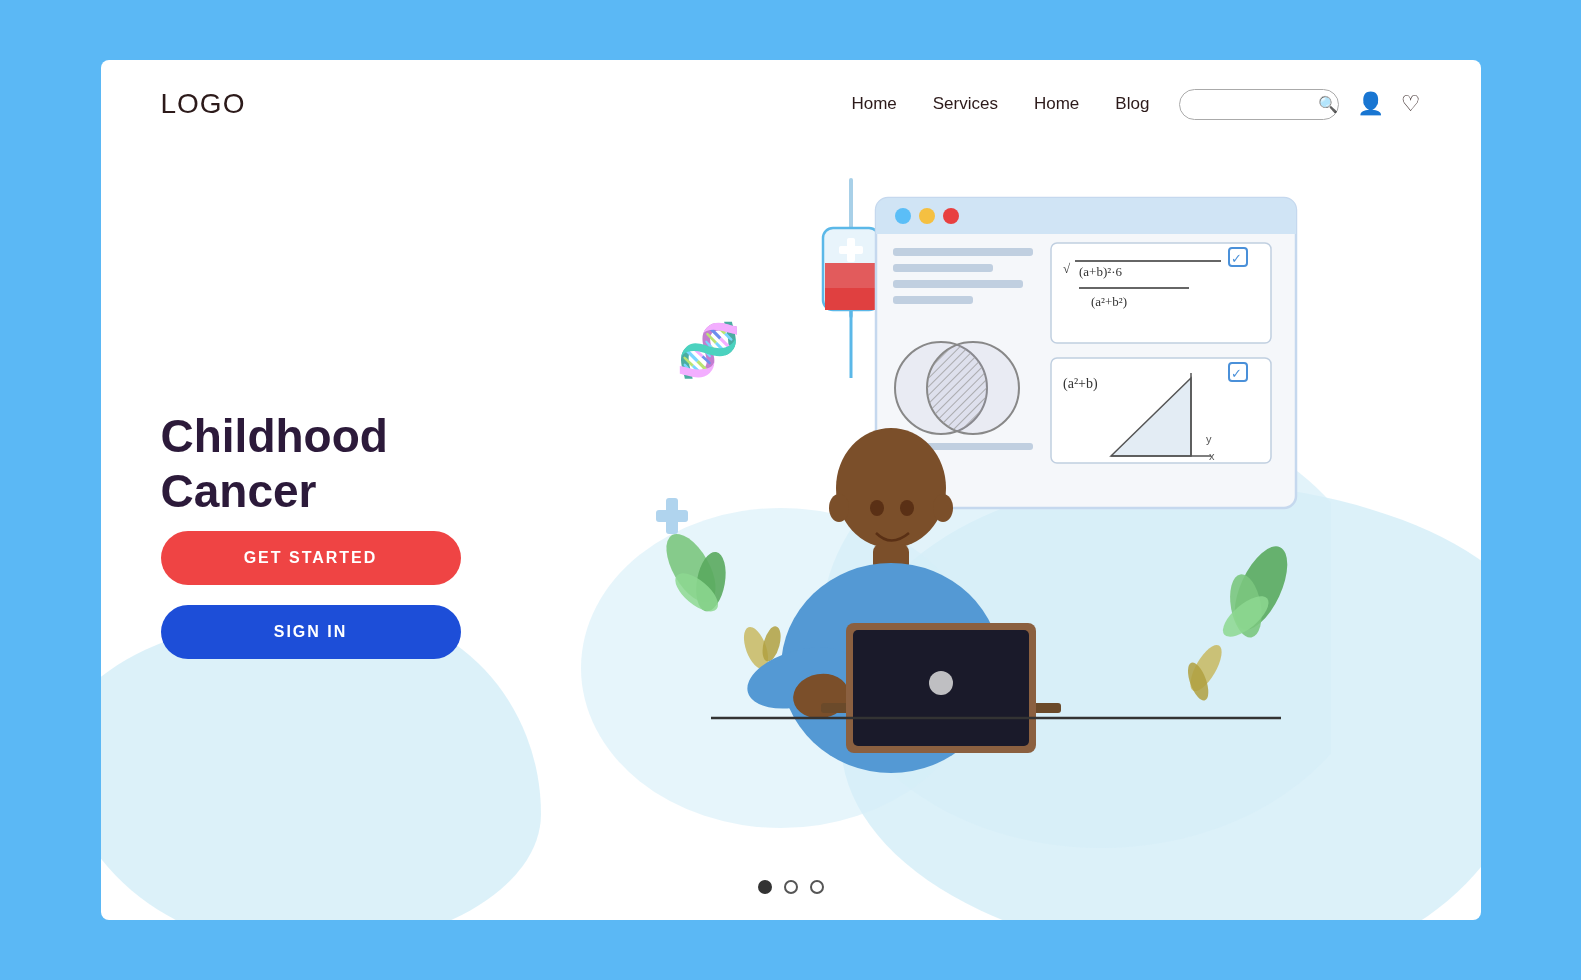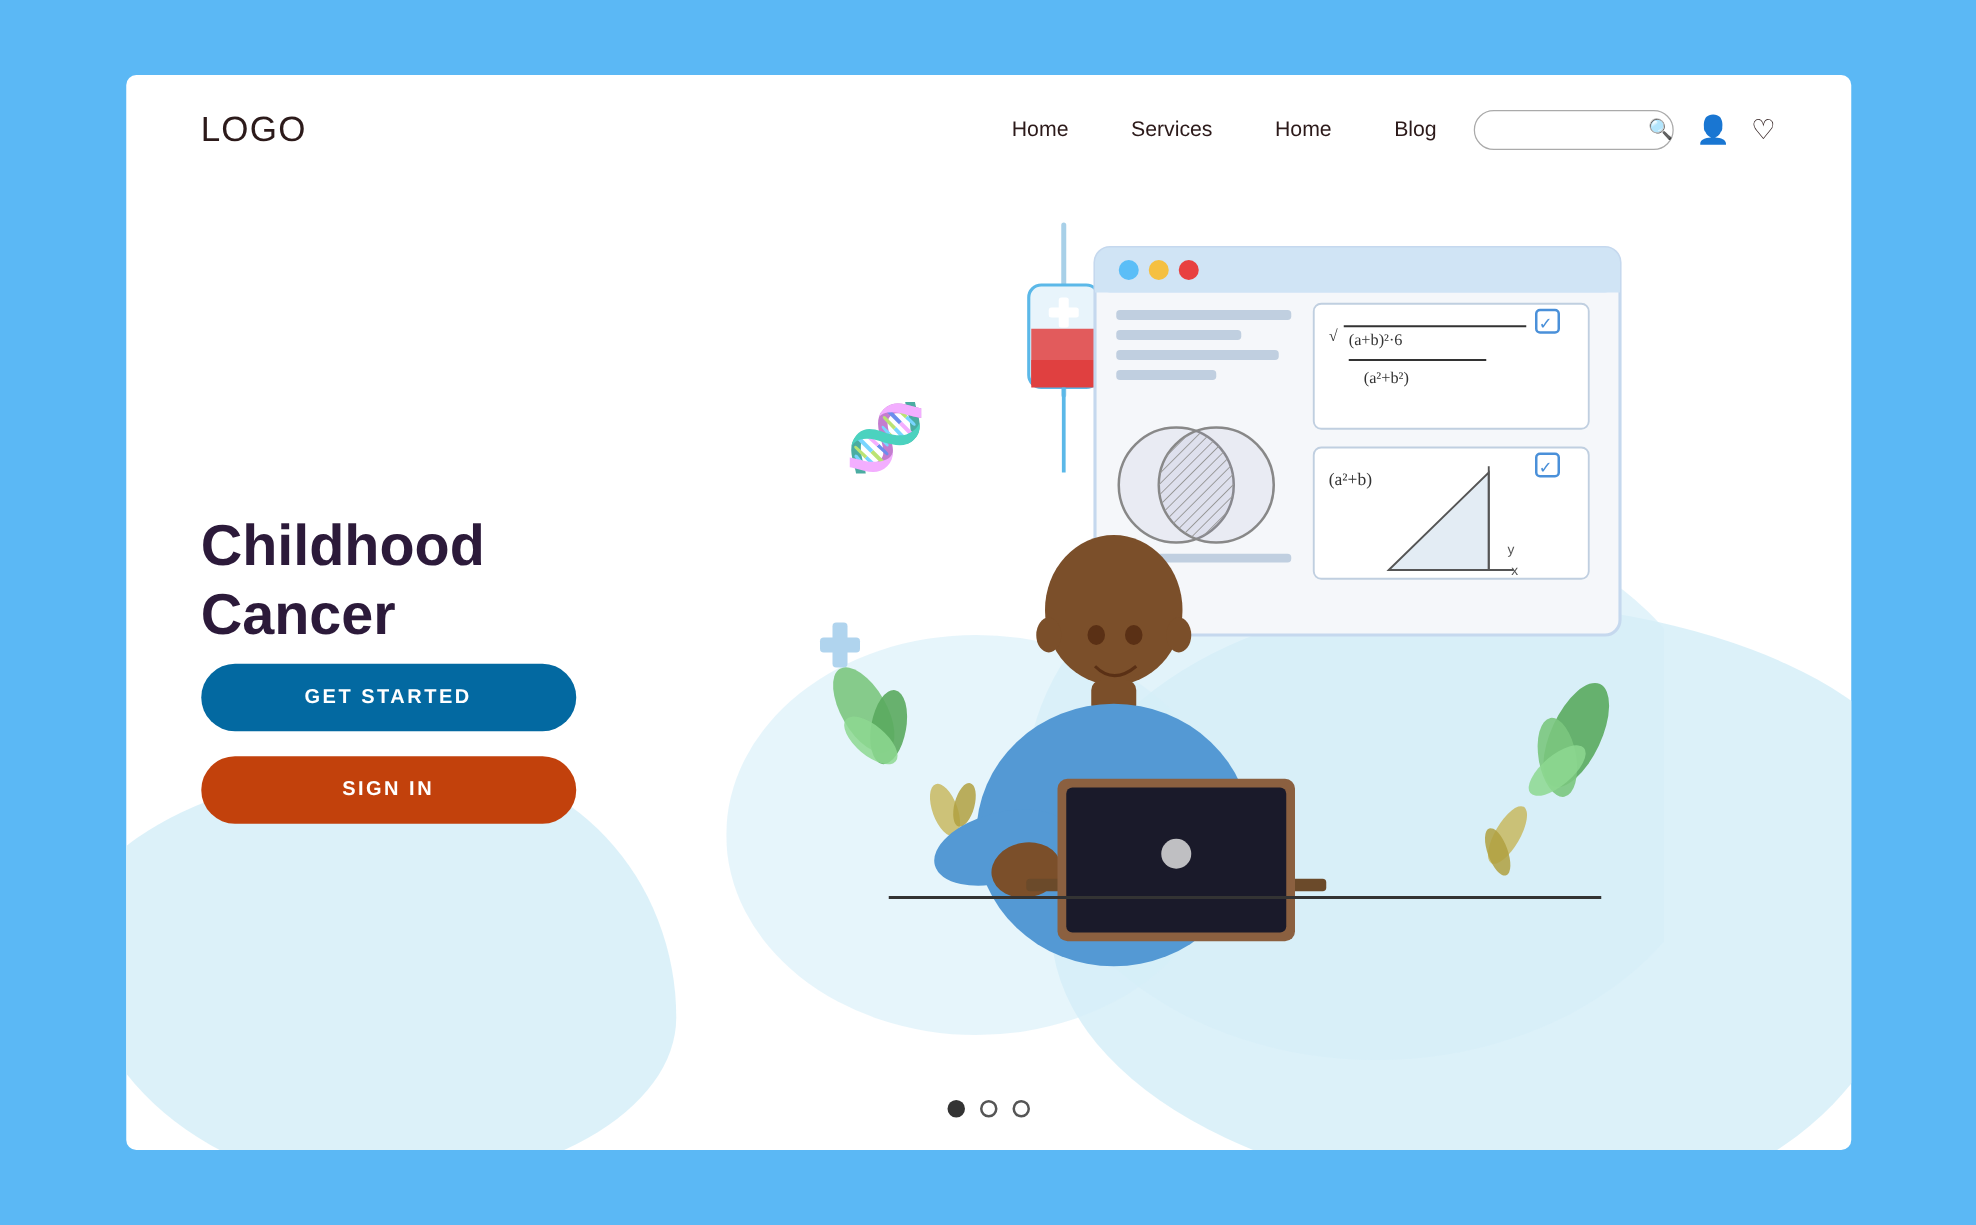--- a/index.html
+++ b/index.html
@@ -35,21 +35,21 @@
     .logo {
       font-size: 28px;
       font-weight: 400;
       color: #2c1a1a;
       letter-spacing: 1px;
       margin-right: auto;
     }
     .nav {
       display: flex;
       align-items: center;
-      gap: 50px;
+      gap: 36px;
       margin-right: 30px;
     }
     .nav-item {
       font-size: 17px;
       color: #2c1a1a;
       cursor: pointer;
       text-decoration: none;
     }
     .search-box {
       display: flex;
@@ -107,35 +107,35 @@
     }
     .description {
       font-size: 15px;
       color: #444;
       line-height: 1.8;
       text-align: justify;
       margin-bottom: 44px;
       max-width: 340px;
     }
     .btn-get-started {
-      background: #0369a1;
+      background: #ef4444;
       color: #fff;
       border: none;
       border-radius: 30px;
       padding: 18px 0;
       width: 300px;
       font-size: 16px;
       font-weight: 700;
       letter-spacing: 2px;
       cursor: pointer;
       margin-bottom: 20px;
       text-align: center;
     }
     .btn-sign-in {
-      background: #c2410c;
+      background: #1d4ed8;
       color: #fff;
       border: none;
       border-radius: 30px;
       padding: 18px 0;
       width: 300px;
       font-size: 16px;
       font-weight: 700;
       letter-spacing: 2px;
       cursor: pointer;
       text-align: center;

